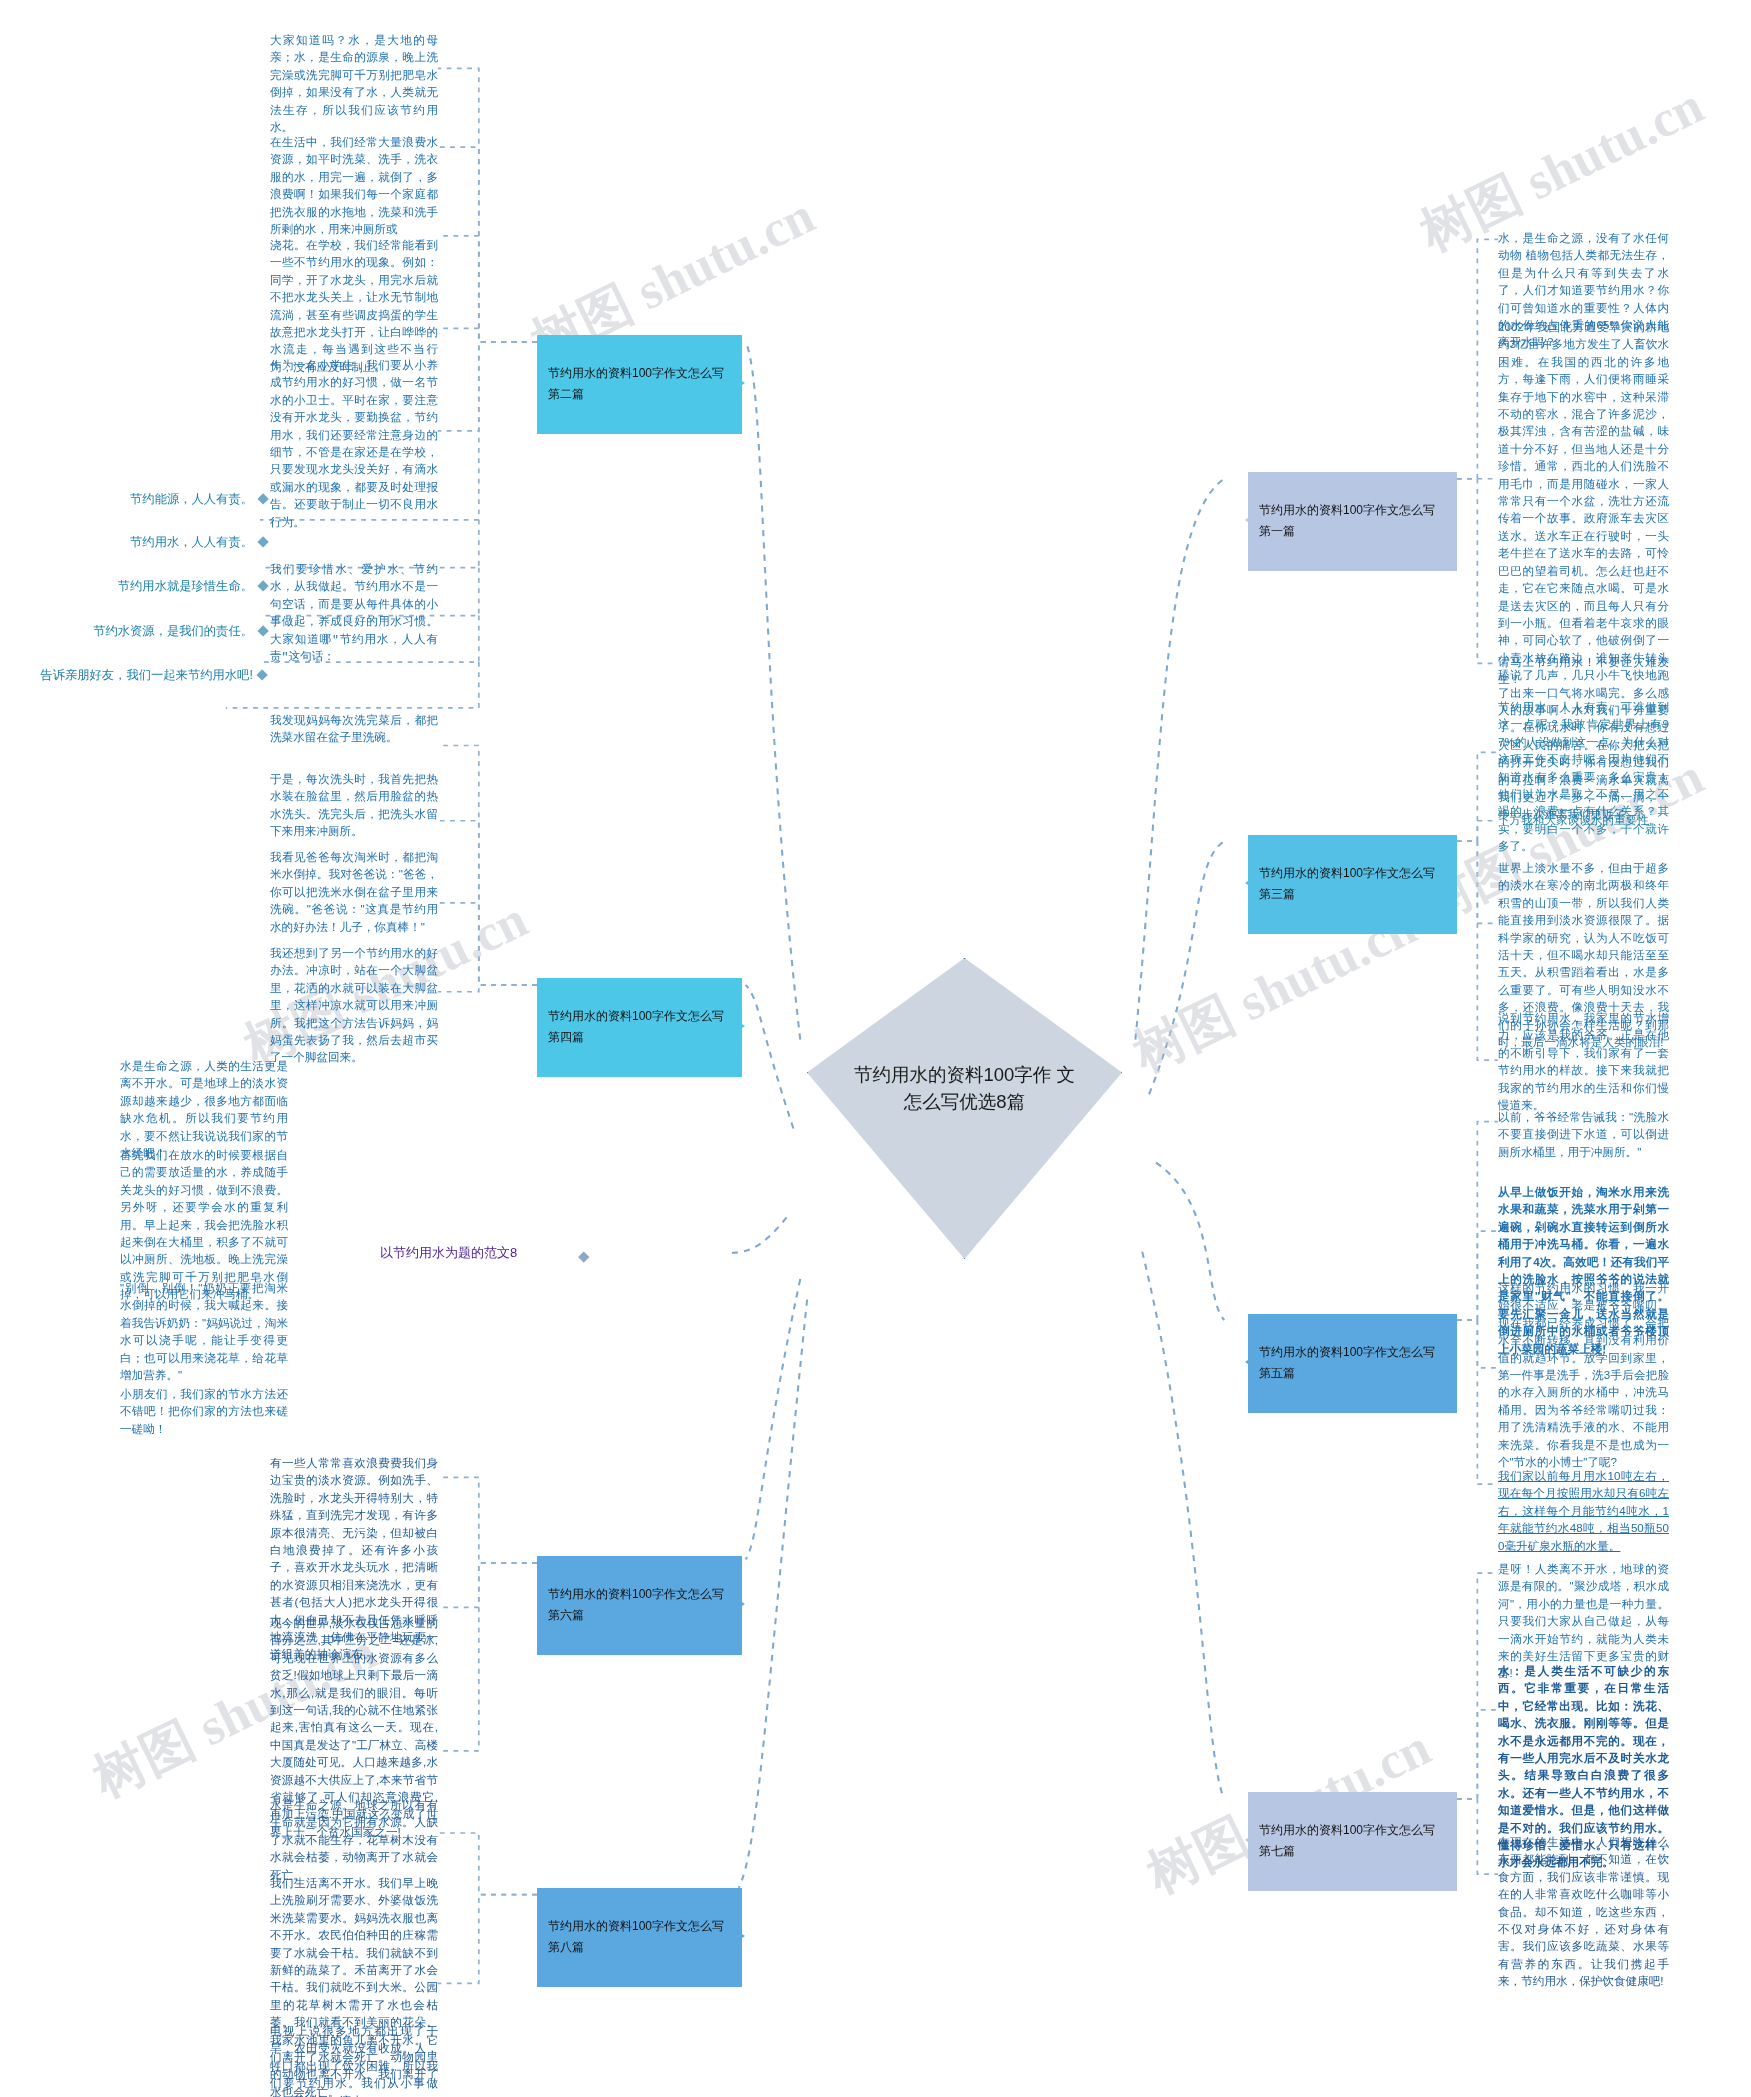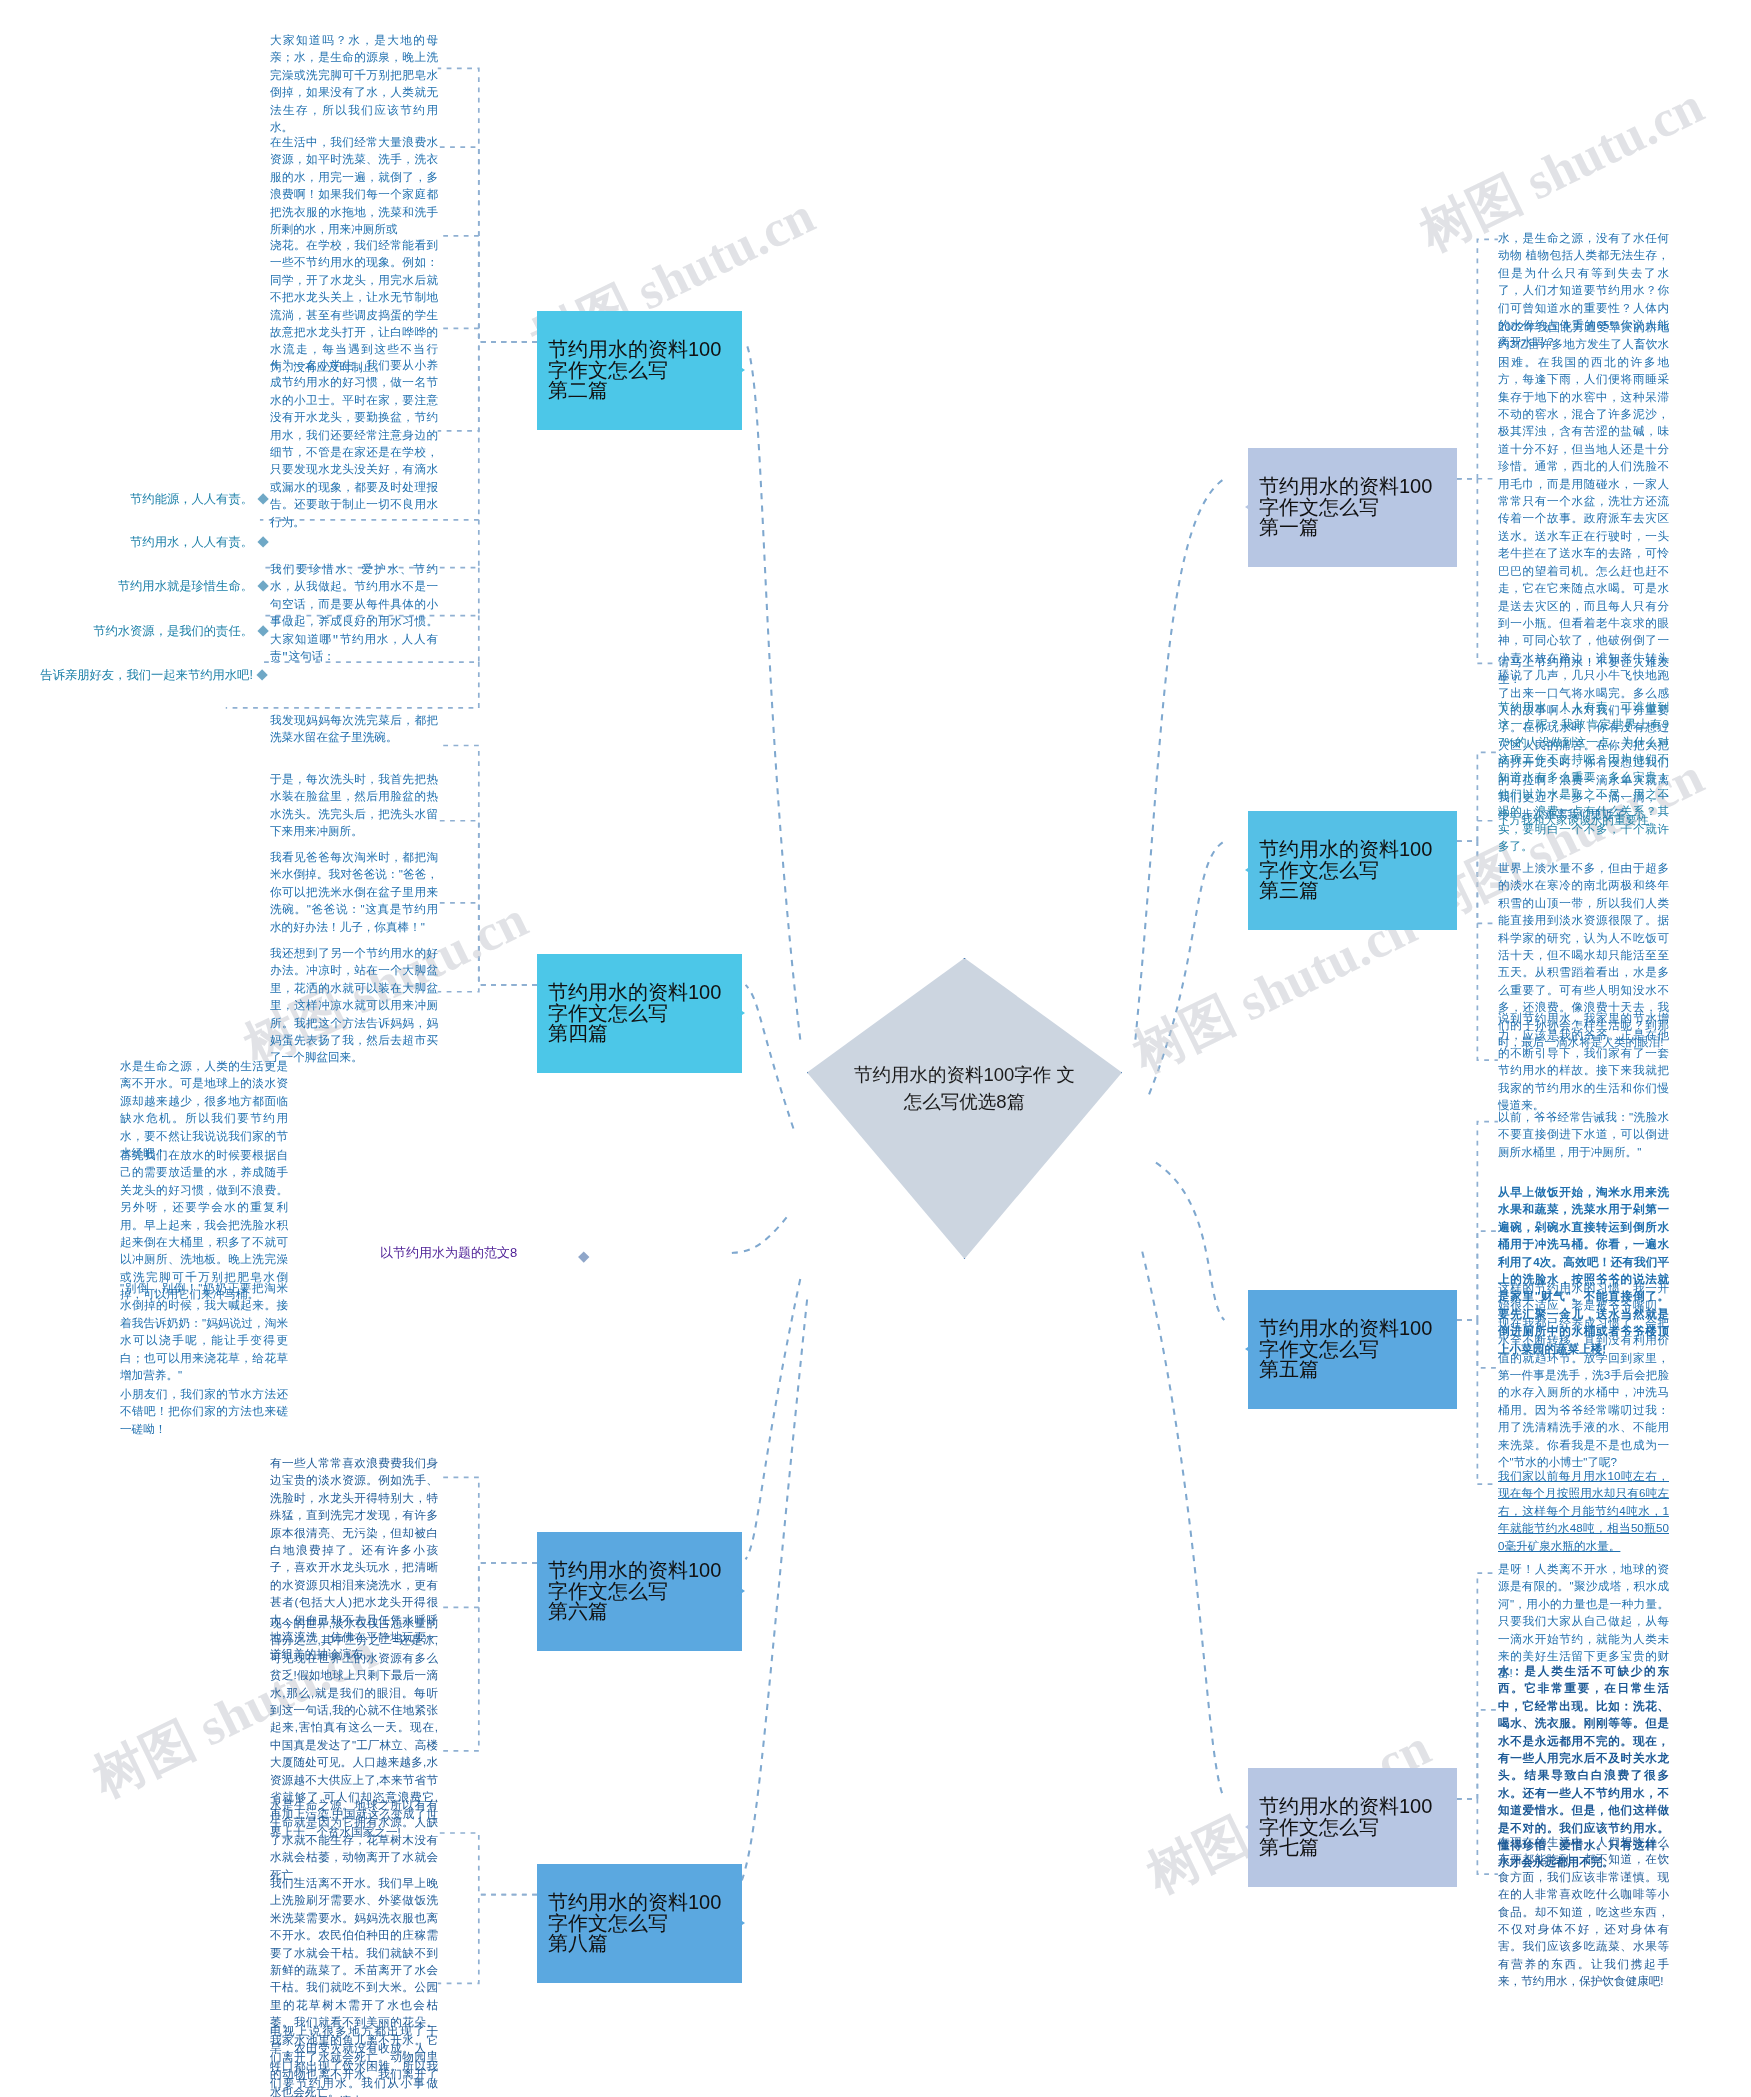--- a/index.html
+++ b/index.html
@@ -30,22 +30,23 @@
   .center-label{
     position:absolute;left:0;right:0;top:103px;text-align:center;
     font-size:18.5px;line-height:27px;color:#1a1a1a;
     padding:0 41px;box-sizing:border-box;
   }
 
   
   .chip{
     position:absolute;box-sizing:border-box;
     padding:7.5px 9.6px 9px 11px;
-    font-size:20px;line-height:20.5px;color:#111;
+    font-size:12px;line-height:20.5px;color:#111;
     white-space:pre-line;
+    margin-top:24px;
   }
   .chip.cyan{background:#4cc7e8;}
   .chip.cyan2{background:#55c0e6;}
   .chip.blue{background:#5ba8e0;}
   .chip.lilac{background:#b7c6e3;}
   .chip .arrow-r{
     position:absolute;right:-9px;top:50%;margin-top:-6.8px;
     width:0;height:0;border:6.8px solid transparent;border-left:9px solid currentColor;
   }
   .chip .arrow-l{

